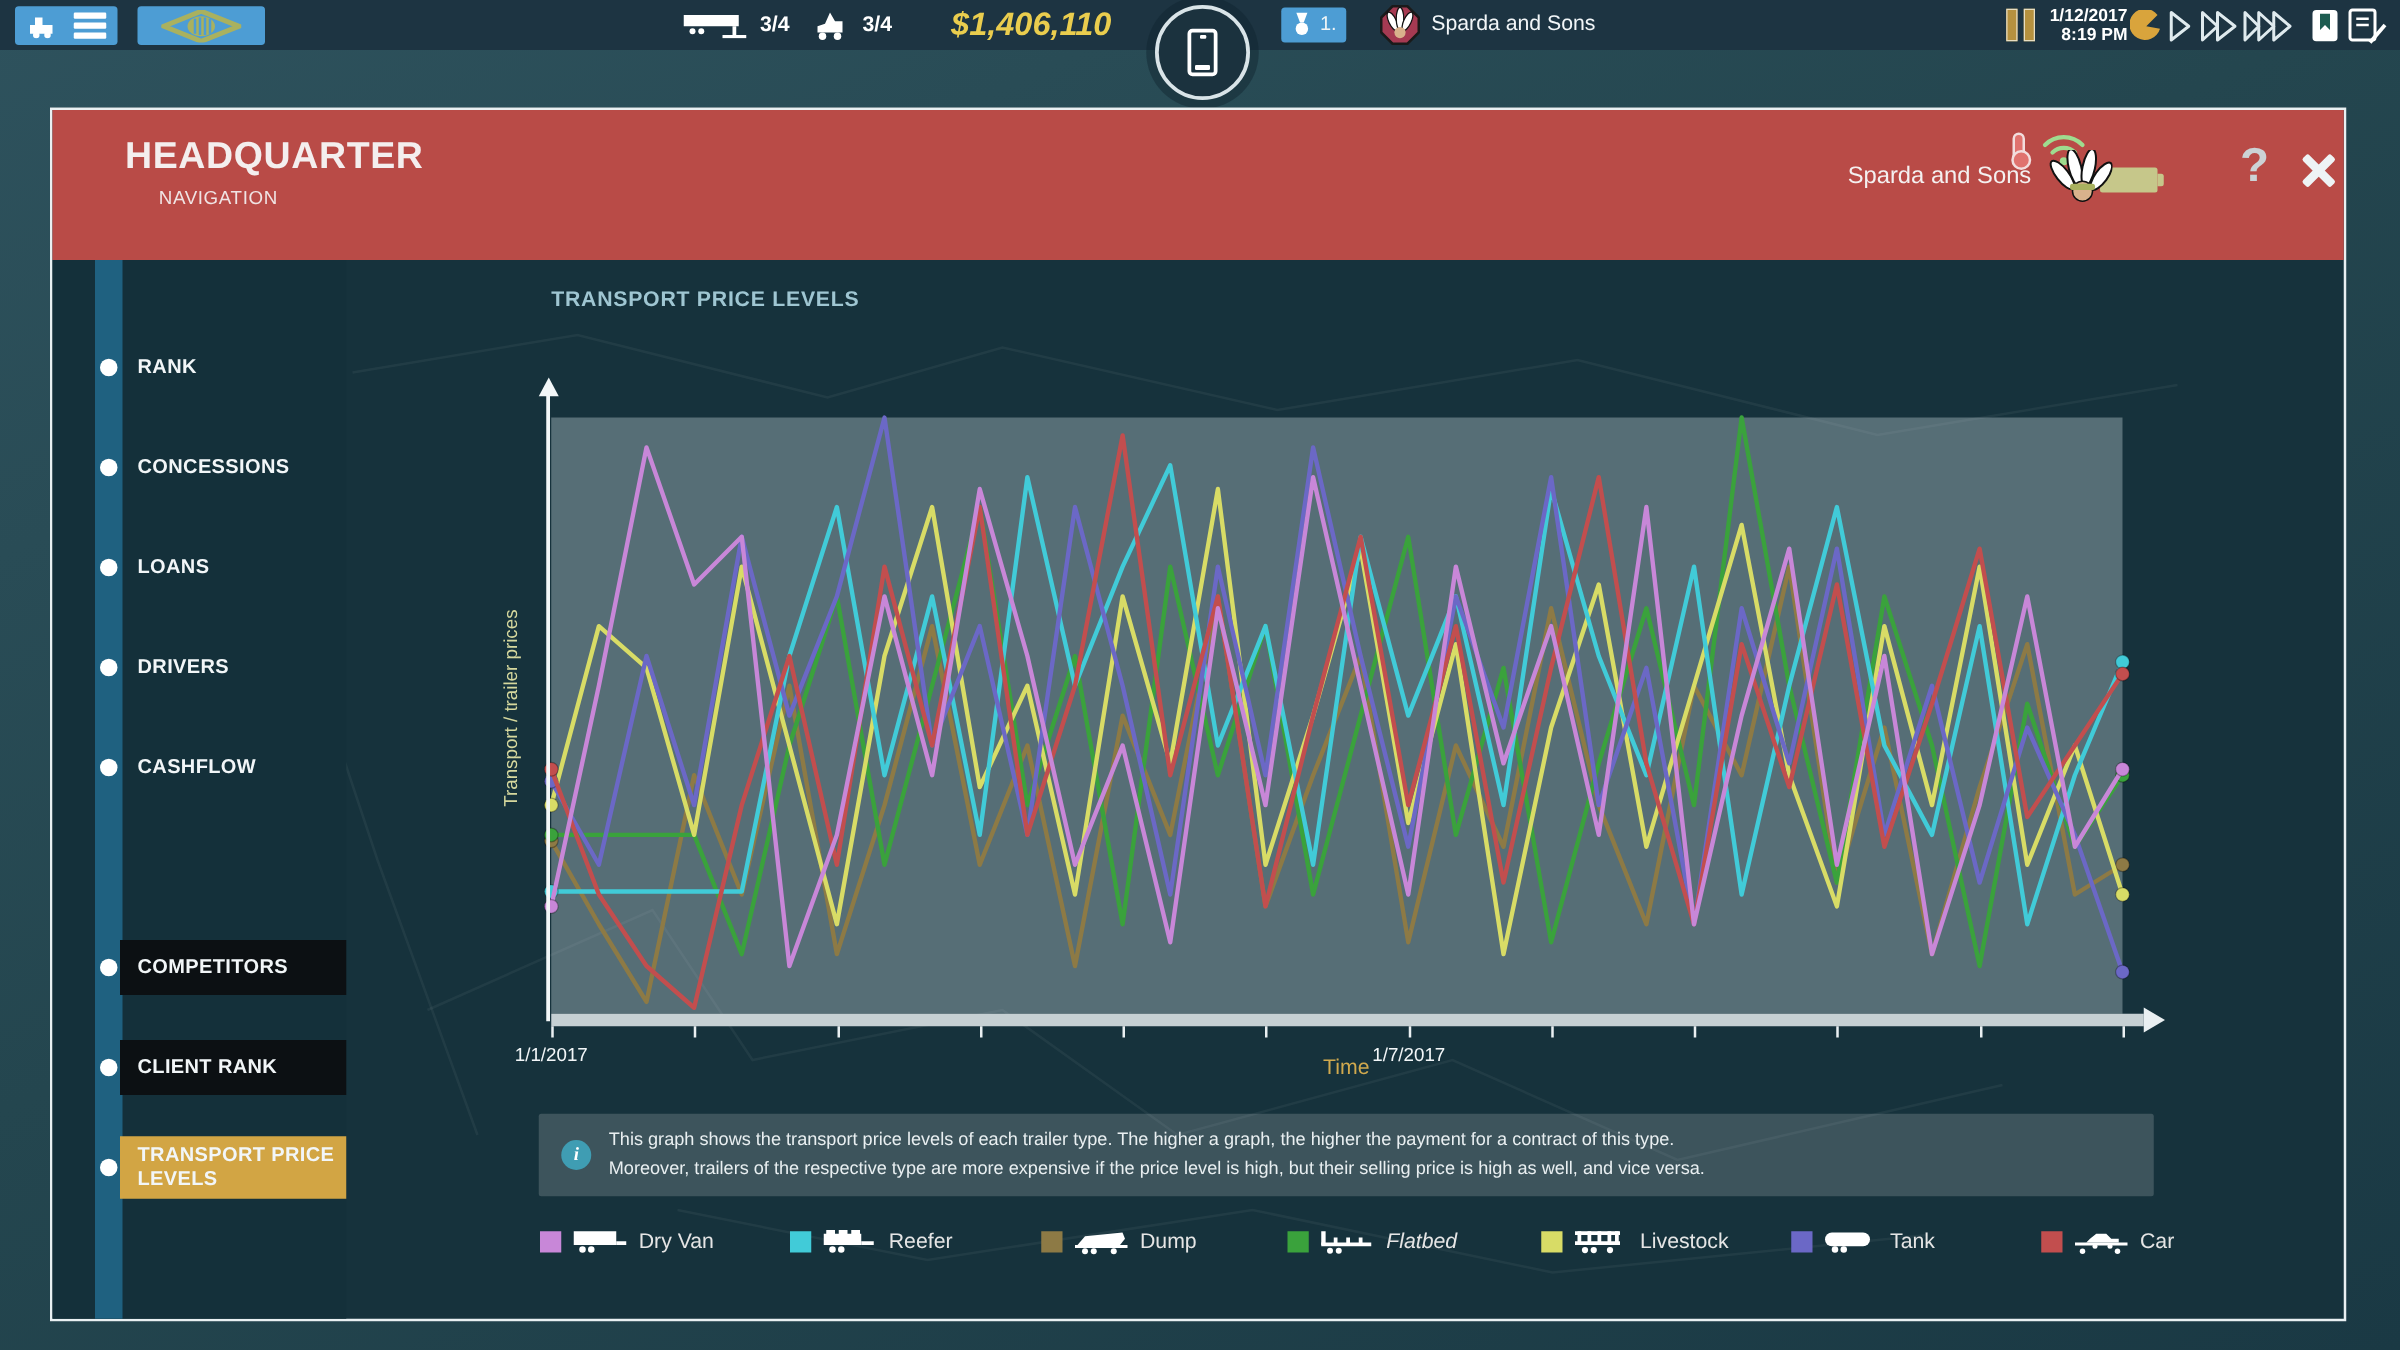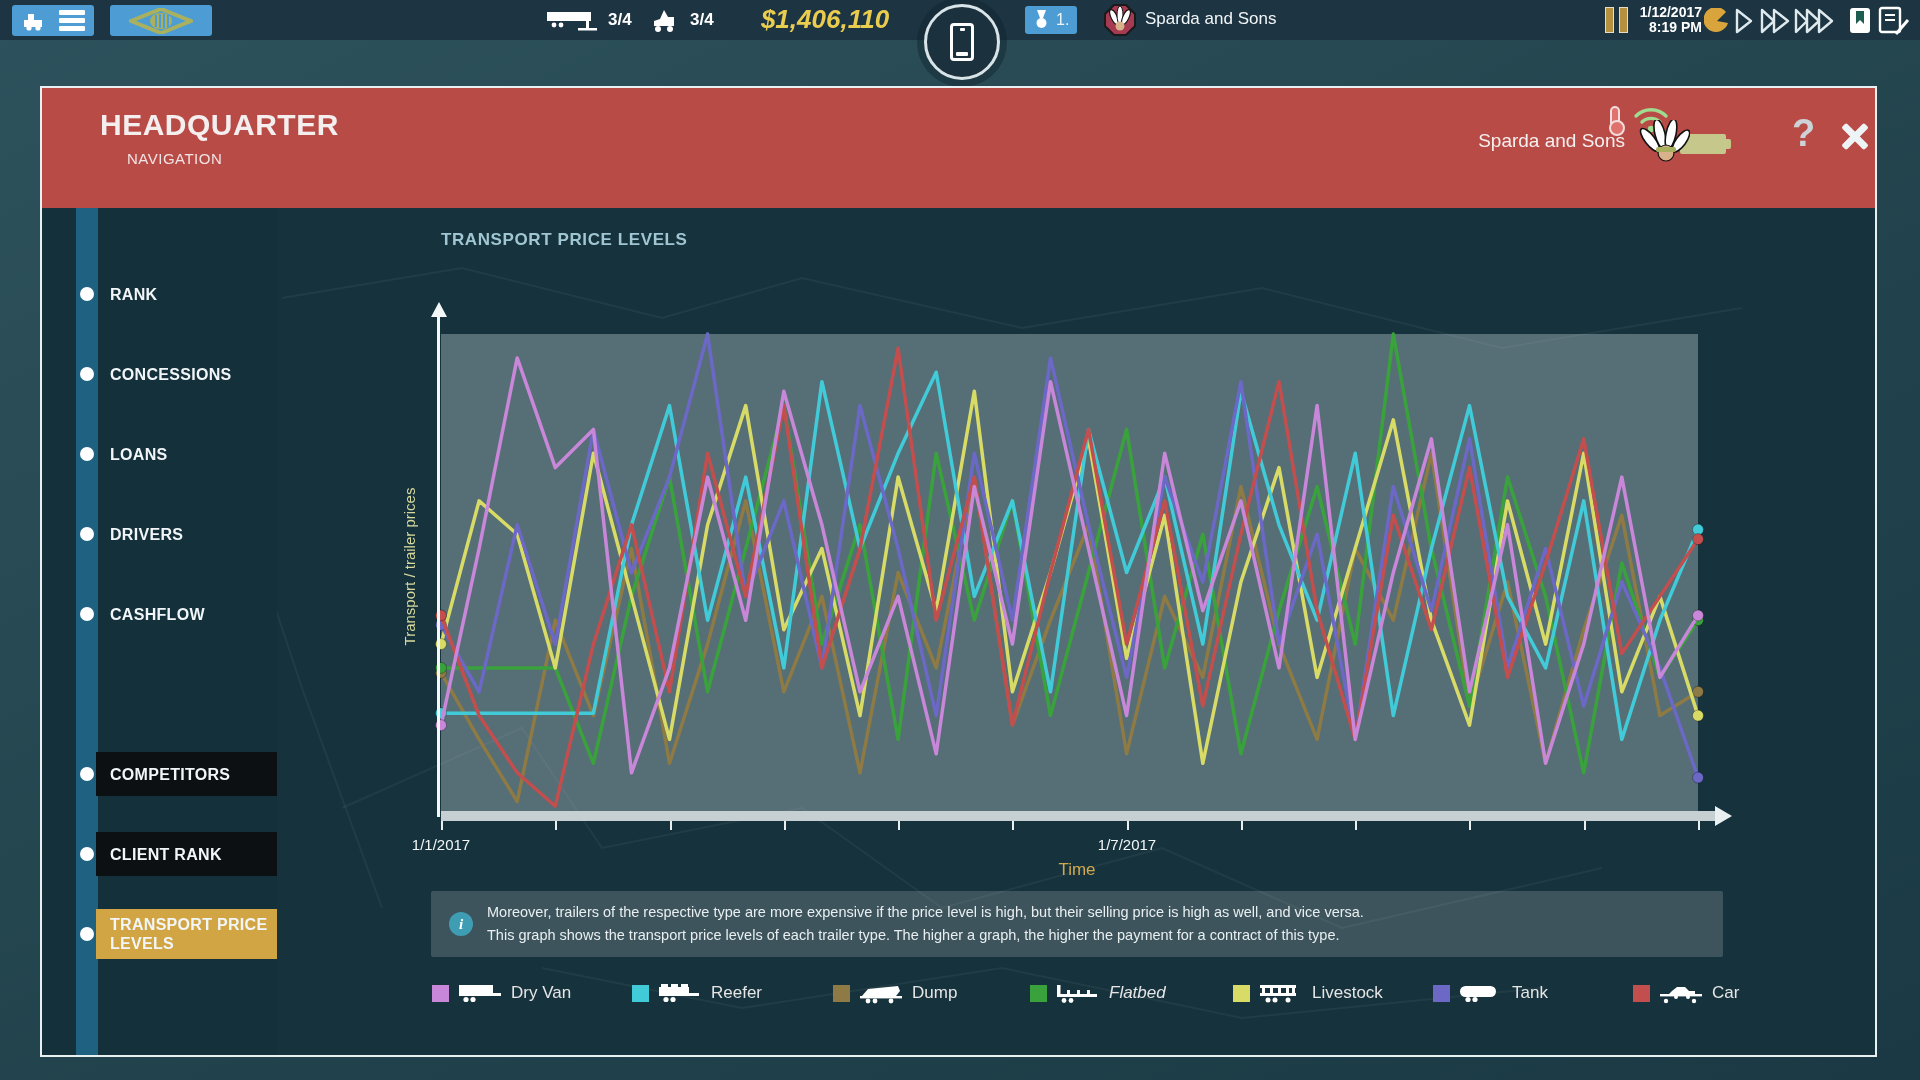--- a/index.html
+++ b/index.html
@@ -59,21 +59,21 @@
   
   .chart-title{left:399px;top:142px;color:#9fc6d2;font-size:17px;font-weight:bold;letter-spacing:.6px;}
   .plot{left:399px;top:246px;width:1257px;height:477px;background:rgba(211,227,233,.34);}
   .plot svg{overflow:visible;display:block;}
   .yaxis-line{left:395px;top:228px;width:3px;height:501px;background:#f3f7f8;}
   .yaxis-arrow{left:389px;top:214px;width:0;height:0;border-left:8px solid transparent;border-right:8px solid transparent;border-bottom:15px solid #f3f7f8;}
   .xaxis-bar{left:399px;top:723px;width:1274px;height:10px;background:#c6d0d3;}
   .xaxis-arrow{left:1673px;top:718px;width:0;height:0;border-top:10px solid transparent;border-bottom:10px solid transparent;border-left:17px solid #eaf0f2;}
   .tick{position:absolute;top:733px;width:2px;height:9px;background:#eaf0f2;}
   .xlab{color:#f2f6f8;font-size:15px;top:748px;width:120px;text-align:center;}
-  .time-lab{left:975px;top:772px;width:120px;text-align:center;color:#d0a94e;font-size:17px;}
+  .time-lab{left:975px;top:756px;width:120px;text-align:center;color:#d0a94e;font-size:17px;}
   .ylabel{left:252px;top:470px;width:230px;text-align:center;color:#d6d89e;font-size:15px;transform:rotate(-90deg);}
 
   
   .infobox{left:389px;top:803px;width:1292px;height:66px;background:rgba(255,255,255,.17);border-radius:2px;}
   .info-i{position:absolute;left:18px;top:21px;width:24px;height:24px;border-radius:50%;background:#3f9db3;
           color:#fff;font-size:15px;font-weight:bold;font-style:italic;text-align:center;line-height:24px;font-family:"Liberation Serif",serif;}
   .info-text{position:absolute;left:56px;top:10px;color:#e9eff1;font-size:14.5px;line-height:23px;}
 
   
   .legend-item{top:892px;height:26px;display:flex;align-items:center;gap:8px;}
@@ -324,22 +324,22 @@
         <span class="tick" style="left: 1656px;"></span>
       </div>
 
     <div class="abs xlab" style="left:339px;">1/1/2017</div>
     <div class="abs xlab" style="left:1025px;">1/7/2017</div>
     <div class="abs time-lab">Time</div>
 
     <div class="abs infobox">
       <span class="info-i">i</span>
       <div class="info-text">
+        <div>This graph shows the transport price levels of each trailer type. The higher a graph, the higher the payment for a contract of this type.</div>
         <div>Moreover, trailers of the respective type are more expensive if the price level is high, but their selling price is high as well, and vice versa.</div>
-        <div>This graph shows the transport price levels of each trailer type. The higher a graph, the higher the payment for a contract of this type.</div>
       </div>
     </div>
 
     <div class="abs legend-item" style="left:390px;">
       <span class="swatch" style="background: rgb(200, 135, 216);"></span>
       <svg class="ticon" width="46" height="22" viewBox="0 0 46 22">
         <rect x="2" y="3" width="34" height="11"></rect>
           <rect x="36" y="11" width="8" height="3"></rect>
         <circle cx="9" cy="17.5" r="2.6"></circle>
           <circle cx="16" cy="17.5" r="2.6"></circle>

